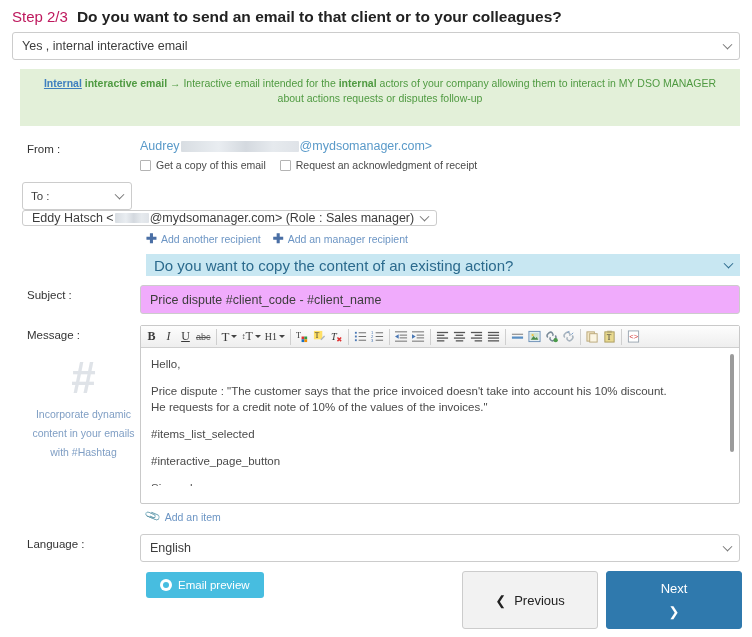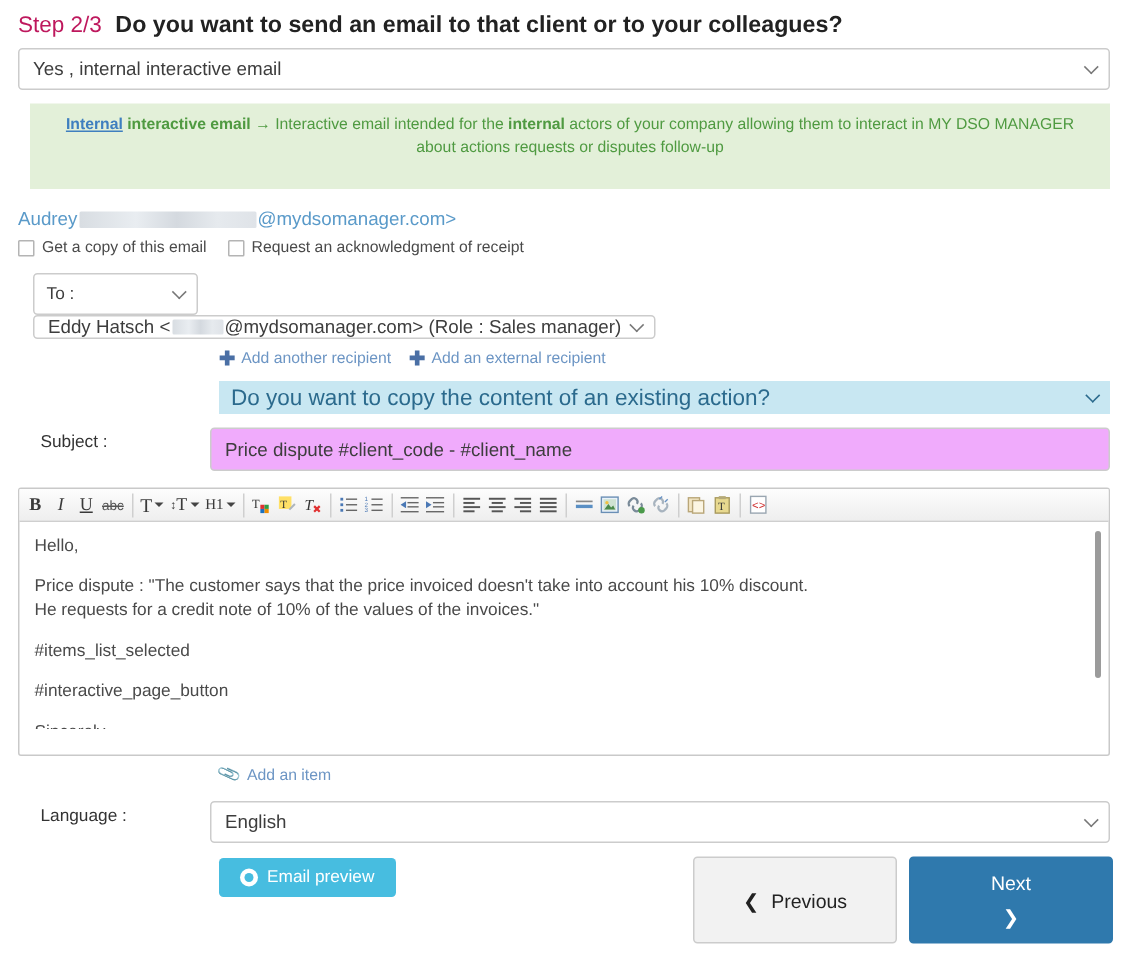--- a/index.html
+++ b/index.html
@@ -241,20 +241,21 @@
       <span>Yes , internal interactive email</span>
       <span class="caret"></span>
     </div>
   </div>
 
   <div class="info-box">
     <span class="u">Internal</span><span class="b"> interactive email </span><span class="arrow">→</span><span> Interactive email intended for the </span><span class="b">internal</span><span> actors of your company allowing them to interact in MY DSO MANAGER about actions requests or disputes follow-up</span>
   </div>
 
   <div class="row from-row">
+    <div class="row-label">From :</div>
     <div class="row-body">
       <div class="from-addr">
         <span>Audrey</span><span class="redact"></span><span>@mydsomanager.com&gt;</span>
       </div>
       <div class="cb-line">
         <span class="grp">
           <span class="checkbox"></span>
           <span>Get a copy of this email</span>
         </span>
         <span class="grp">
@@ -278,39 +279,48 @@
     </div>
   </div>
 
   <div class="addlinks">
     <span class="lk">
       <span class="plus">✚</span>
       <span>Add another recipient</span>
     </span>
     <span class="lk">
       <span class="plus">✚</span>
-      <span>Add an external recipient</span>
+      <span>Add an manager recipient</span>
     </span>
   </div>
 
   <div class="copy-bar">
     <span>Do you want to copy the content of an existing action?</span>
     <span class="caret"></span>
   </div>
 
   <div class="row subject-row">
     <div class="row-label">Subject :</div>
     <div class="row-body">
       <div class="text-input">
         <span>Price dispute #client_code - #client_name</span>
       </div>
     </div>
   </div>
 
   <div class="row editor-row">
+    <div class="hash-side">
+      <div class="hash-label">Message :</div>
+      <div class="hash-glyph">#</div>
+      <div class="hash-text">
+        <div>Incorporate dynamic</div>
+        <div>content in your emails</div>
+        <div>with #Hashtag</div>
+      </div>
+    </div>
 
     <div class="row-body">
       <div class="editor">
 
         <div class="toolbar">
           <div class="tb">
               <b style="font-family:'Liberation Serif',serif;font-size:12px;">B</b>
             </div>
           <div class="tb">
               <i style="font-family:'Liberation Serif',serif;font-size:12px;">I</i>

